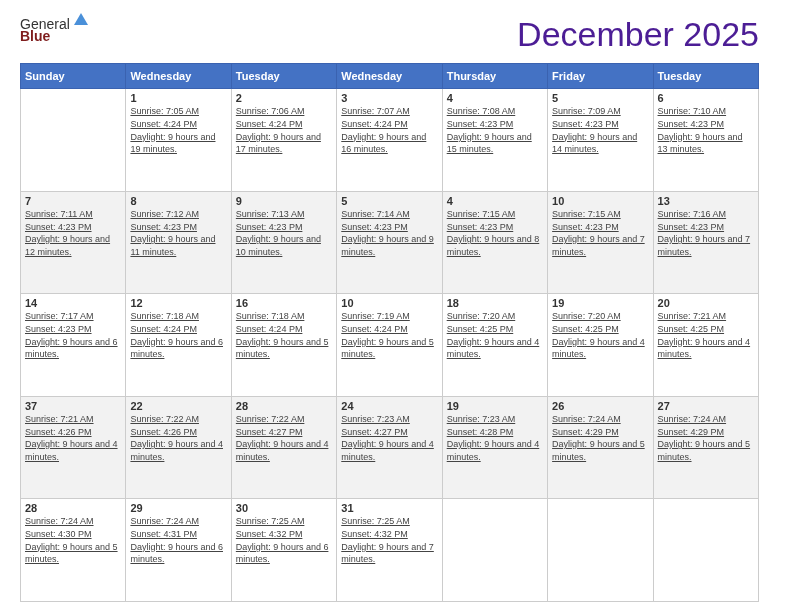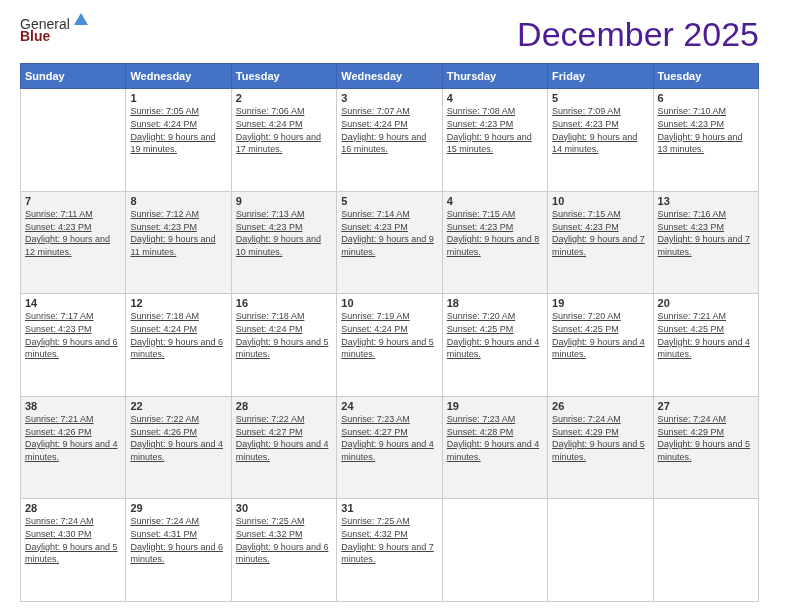--- a/index.html
+++ b/index.html
@@ -142,21 +142,21 @@
         <tr class="row-white">
           <td><span class="day-number">14</span><span class="day-info">Sunrise: 7:17 AM<br>Sunset: 4:23 PM<br>Daylight: 9 hours and 6 minutes.</span></td>
           <td><span class="day-number">12</span><span class="day-info">Sunrise: 7:18 AM<br>Sunset: 4:24 PM<br>Daylight: 9 hours and 6 minutes.</span></td>
           <td><span class="day-number">16</span><span class="day-info">Sunrise: 7:18 AM<br>Sunset: 4:24 PM<br>Daylight: 9 hours and 5 minutes.</span></td>
           <td><span class="day-number">10</span><span class="day-info">Sunrise: 7:19 AM<br>Sunset: 4:24 PM<br>Daylight: 9 hours and 5 minutes.</span></td>
           <td><span class="day-number">18</span><span class="day-info">Sunrise: 7:20 AM<br>Sunset: 4:25 PM<br>Daylight: 9 hours and 4 minutes.</span></td>
           <td><span class="day-number">19</span><span class="day-info">Sunrise: 7:20 AM<br>Sunset: 4:25 PM<br>Daylight: 9 hours and 4 minutes.</span></td>
           <td><span class="day-number">20</span><span class="day-info">Sunrise: 7:21 AM<br>Sunset: 4:25 PM<br>Daylight: 9 hours and 4 minutes.</span></td>
         </tr>
         <tr class="row-shaded">
-          <td><span class="day-number">38</span><span class="day-info">Sunrise: 7:21 AM<br>Sunset: 4:26 PM<br>Daylight: 9 hours and 4 minutes.</span></td>
+          <td><span class="day-number">37</span><span class="day-info">Sunrise: 7:21 AM<br>Sunset: 4:26 PM<br>Daylight: 9 hours and 4 minutes.</span></td>
           <td><span class="day-number">22</span><span class="day-info">Sunrise: 7:22 AM<br>Sunset: 4:26 PM<br>Daylight: 9 hours and 4 minutes.</span></td>
           <td><span class="day-number">28</span><span class="day-info">Sunrise: 7:22 AM<br>Sunset: 4:27 PM<br>Daylight: 9 hours and 4 minutes.</span></td>
           <td><span class="day-number">24</span><span class="day-info">Sunrise: 7:23 AM<br>Sunset: 4:27 PM<br>Daylight: 9 hours and 4 minutes.</span></td>
           <td><span class="day-number">19</span><span class="day-info">Sunrise: 7:23 AM<br>Sunset: 4:28 PM<br>Daylight: 9 hours and 4 minutes.</span></td>
           <td><span class="day-number">26</span><span class="day-info">Sunrise: 7:24 AM<br>Sunset: 4:29 PM<br>Daylight: 9 hours and 5 minutes.</span></td>
           <td><span class="day-number">27</span><span class="day-info">Sunrise: 7:24 AM<br>Sunset: 4:29 PM<br>Daylight: 9 hours and 5 minutes.</span></td>
         </tr>
         <tr class="row-white">
           <td><span class="day-number">28</span><span class="day-info">Sunrise: 7:24 AM<br>Sunset: 4:30 PM<br>Daylight: 9 hours and 5 minutes.</span></td>
           <td><span class="day-number">29</span><span class="day-info">Sunrise: 7:24 AM<br>Sunset: 4:31 PM<br>Daylight: 9 hours and 6 minutes.</span></td>

